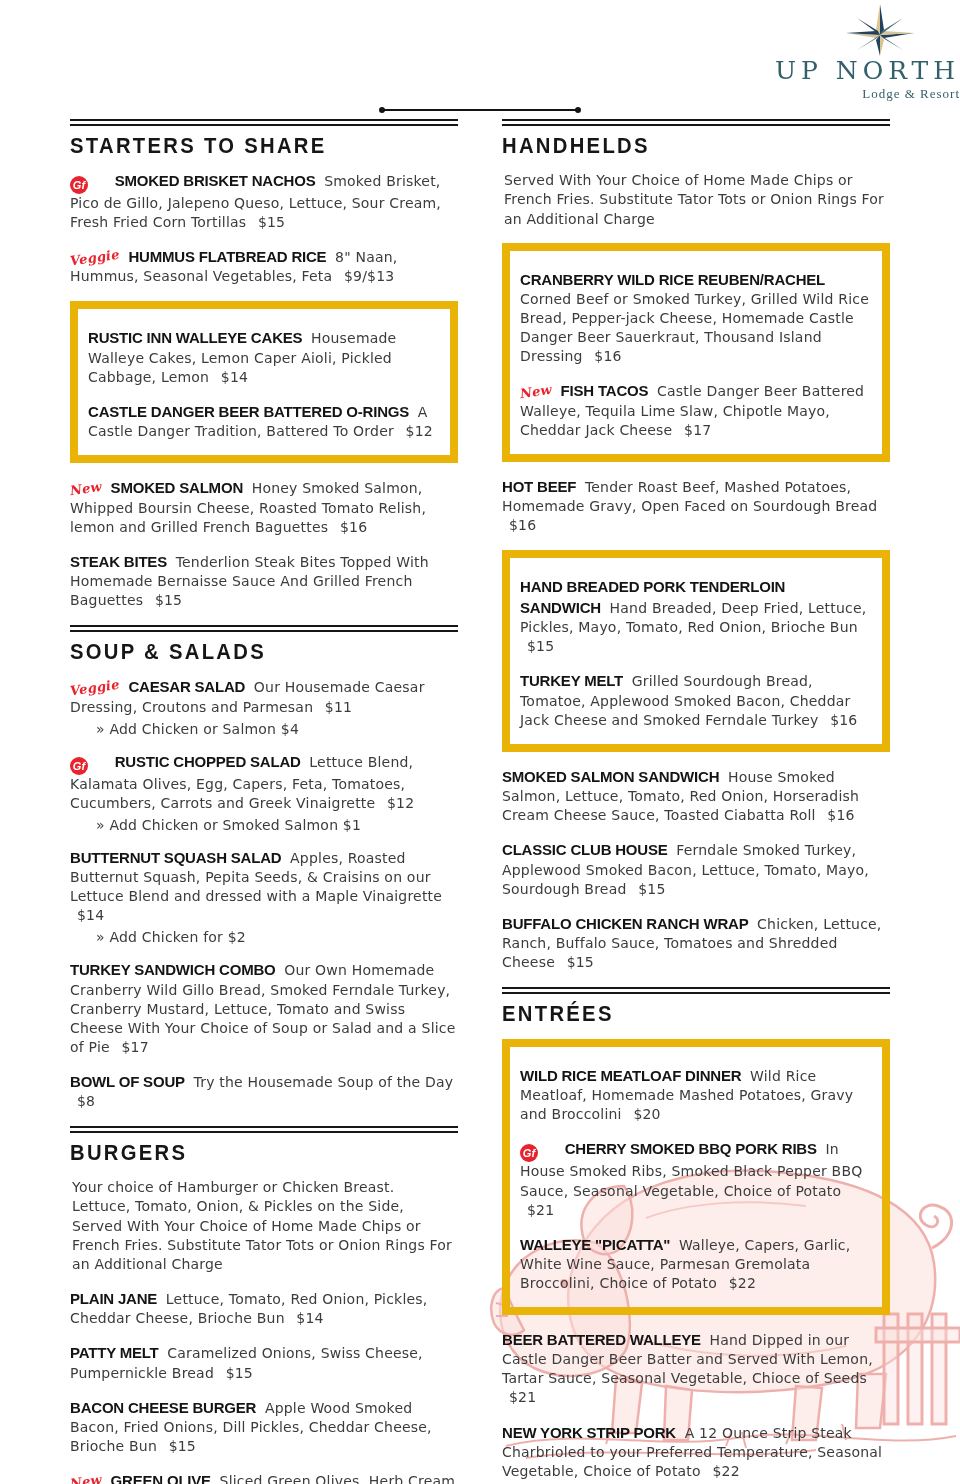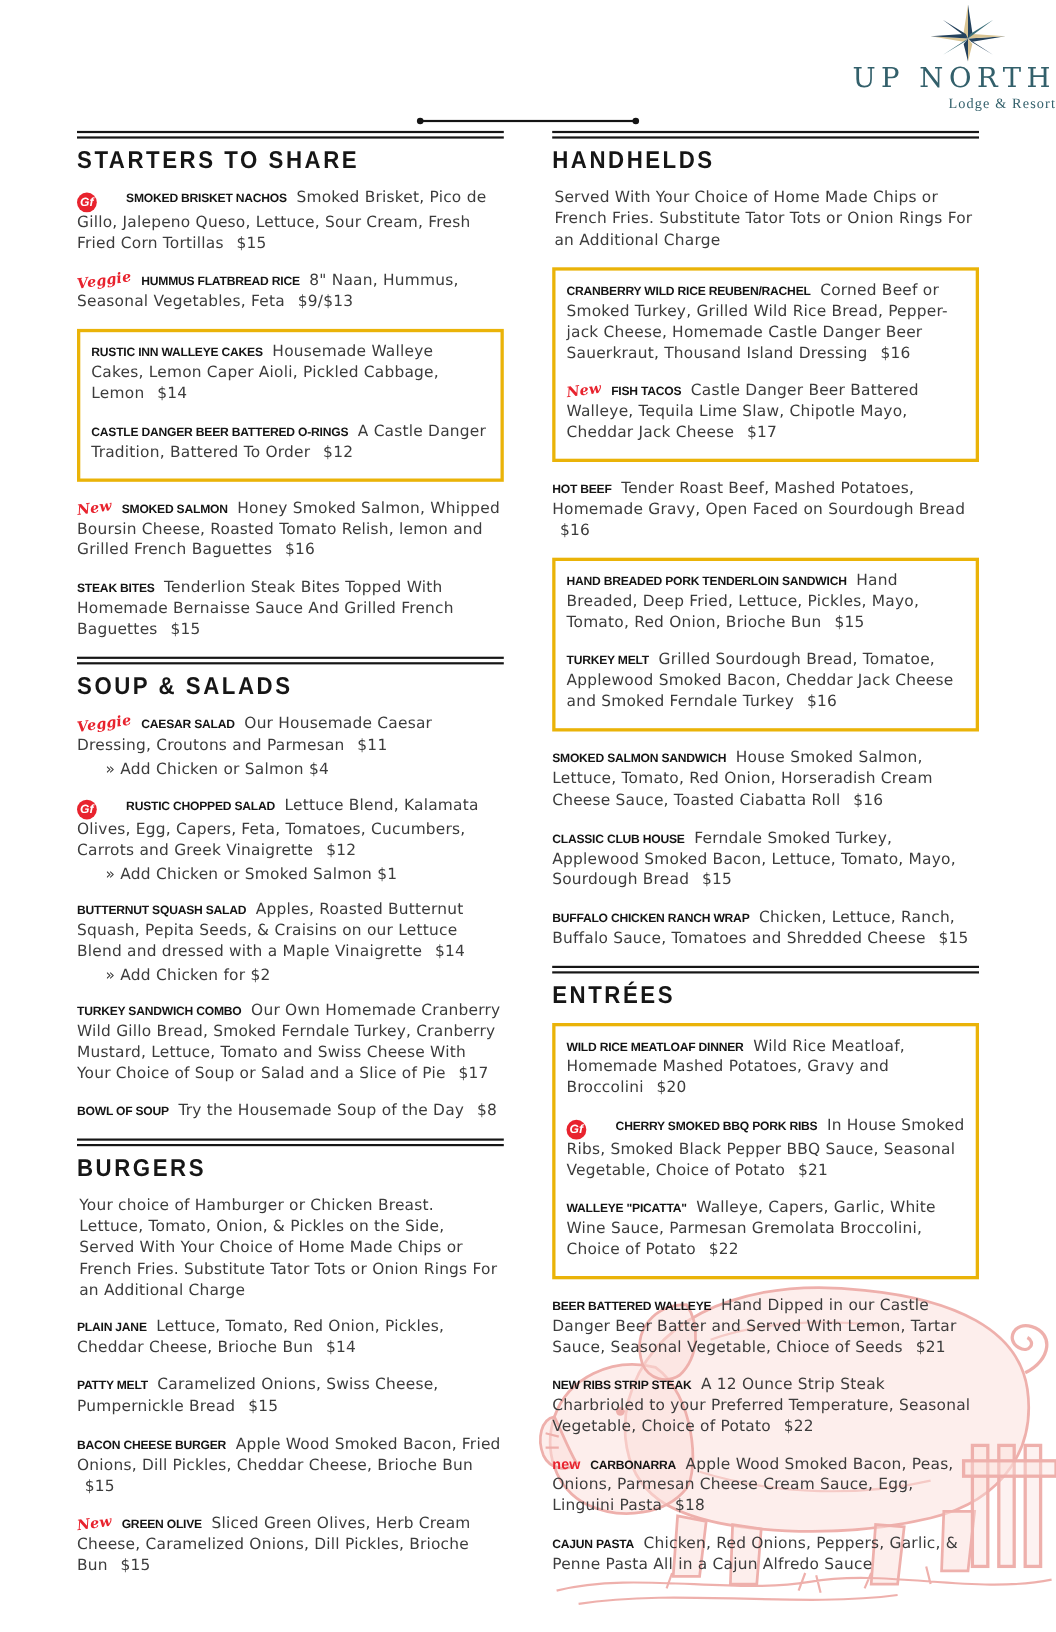--- a/index.html
+++ b/index.html
@@ -14,24 +14,24 @@
   .dotline { width:196px; height:2px; background:#141414; margin:7px auto 0; position:relative; }
   .dotline::before,.dotline::after { content:""; position:absolute; top:-2px; width:6px; height:6px; border-radius:50%; background:#141414; }
   .dotline::before { left:-3px; } .dotline::after { right:-3px; }
   
   .columns { display:grid; grid-template-columns:1fr 1fr; column-gap:44px; padding:0 70px; position:relative; z-index:1; margin-top:2px; }
   .rule { height:3px; border-top:2px solid #161616; border-bottom:2px solid #161616; margin:6px 0 3px; }
   h2 { font-family:"Liberation Sans", sans-serif; font-weight:700; font-size:22px; letter-spacing:2.5px;
        color:#161616; margin:7px 0 12px; transform:scaleX(0.92); transform-origin:left; white-space:nowrap; }
   .intro { font-size:14px; line-height:1.38; letter-spacing:0.2px; margin:0 2px 14px; }
   .item { margin:0 0 15px; font-size:14px; line-height:1.36; letter-spacing:0.2px; }
-  .iname { font-family:"Liberation Sans", sans-serif; font-weight:700; font-size:11px; letter-spacing:-0.2px; color:#141414; margin-right:4px; }
+  .iname { font-family:"Liberation Sans", sans-serif; font-weight:700; font-size:15px; letter-spacing:-0.2px; color:#141414; margin-right:4px; }
   .iprice { margin-left:7px; white-space:nowrap; }
   .addon { margin:-11px 0 15px 26px; font-size:14px; letter-spacing:0.2px; }
-  .redbox { border:3px solid #eab308; padding:9px 10px 1px; margin:0 0 15px; }
+  .redbox { border:8px solid #eab308; padding:19px 10px 1px; margin:0 0 15px; }
   .redbox .item:last-child { margin-bottom:13px; }
   
   .bgf { display:inline-block; width:18px; height:18px; border-radius:50%; background:#e8232e; color:#fff;
          font:italic 700 11px/18px "Liberation Sans", sans-serif; text-align:center; margin-right:22px; vertical-align:-3px; }
   .bscript { display:inline-block; color:#e8232e; font-family:"DejaVu Serif", serif; font-style:italic; font-weight:700;
              font-size:13px; transform:rotate(-8deg); margin-right:4px; }
   .bblock { color:#e8232e; font-family:"Liberation Sans", sans-serif; font-weight:700; font-size:13px; margin-right:4px; }
   
   .pig { position:absolute; left:486px; top:1128px; width:474px; height:336px; z-index:0; }
 </style>
@@ -291,21 +291,21 @@
         </p>
       </div>
 
       <p class="item">
         <span class="iname">BEER BATTERED WALLEYE</span>
         <span>Hand Dipped in our Castle Danger Beer Batter and Served With Lemon, Tartar Sauce, Seasonal Vegetable, Chioce of Seeds</span>
         <span class="iprice">$21</span>
       </p>
 
       <p class="item">
-        <span class="iname">NEW RIBS STRIP STEAK</span>
+        <span class="iname">NEW YORK STRIP PORK</span>
         <span>A 12 Ounce Strip Steak Charbrioled to your Preferred Temperature, Seasonal Vegetable, Choice of Potato</span>
         <span class="iprice">$22</span>
       </p>
 
       <p class="item">
         <span class="bblock">new</span>
         <span class="iname">CARBONARRA</span>
         <span>Apple Wood Smoked Bacon, Peas, Onions, Parmesan Cheese Cream Sauce, Egg, Linguini Pasta</span>
         <span class="iprice">$18</span>
       </p>

